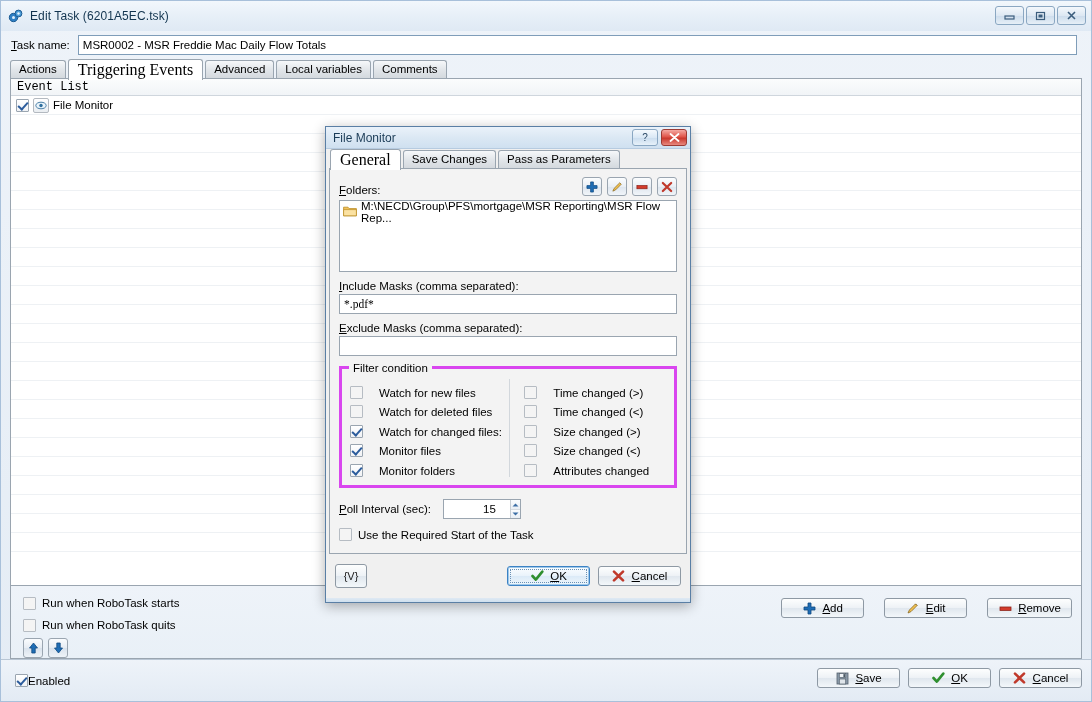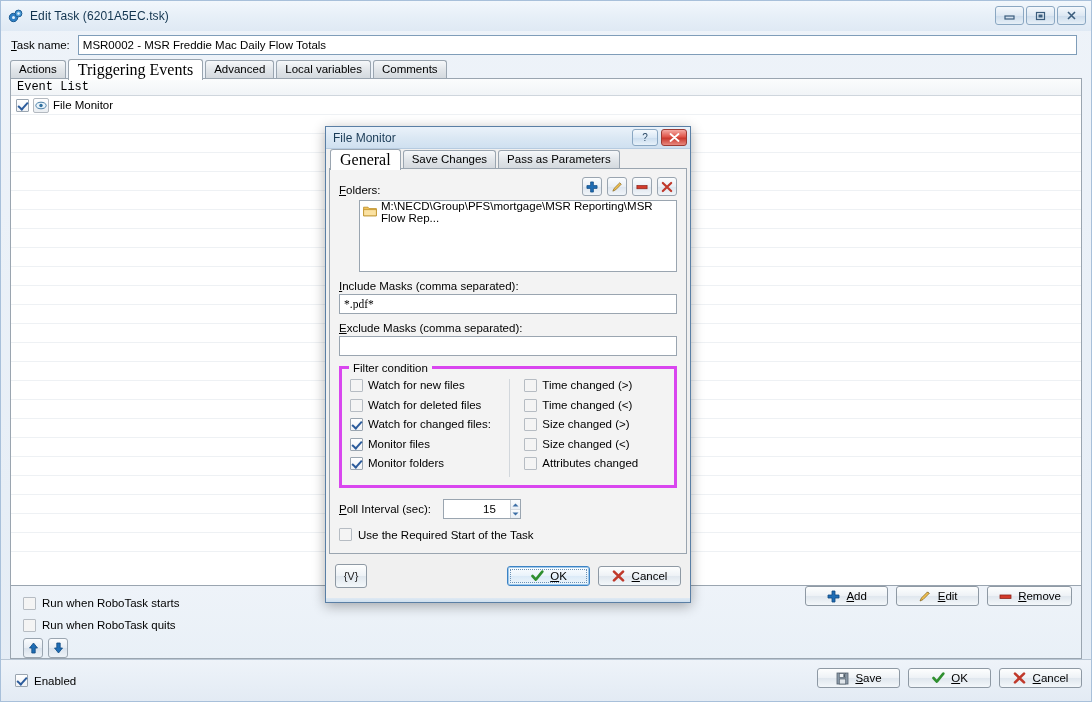--- a/index.html
+++ b/index.html
@@ -157,43 +157,43 @@
   #move-btns { display: flex; gap: 5px; margin-top: 2px; }
   .sq-btn {
     width: 20px; height: 20px;
     border: 1px solid #9aa5b0; border-radius: 3px;
     background: linear-gradient(180deg,#fafcfe 0%,#e6ecf3 50%,#d9e2ec 51%,#eef3f8 100%);
     display: flex; align-items: center; justify-content: center;
   }
 
   
   #list-actions {
-    position: absolute; right: 9px; bottom: 52px;
-    display: flex; gap: 8px;
+    position: absolute; right: 9px; bottom: 40px;
+    display: flex; gap: 20px;
   }
   .btn {
     height: 20px; min-width: 83px;
     border: 1px solid #8e99a4; border-radius: 3px;
     background: linear-gradient(180deg,#fdfefe 0%,#eef2f6 48%,#e0e7ee 52%,#f3f7fa 100%);
     display: flex; align-items: center; justify-content: center;
     gap: 6px; font-size: 11.5px; padding: 0 10px;
     color: #000; cursor: default;
   }
   .btn .ico { width: 14px; height: 14px; display:flex; align-items:center;justify-content:center; flex:0 0 14px;}
 
   
   #bottom-bar {
     flex: 0 0 42px; height: 42px;
     border-top: 1px solid #b9c6d4;
     background: linear-gradient(180deg,#eef3f9 0%, #e3ebf4 100%);
     display: flex; align-items: center;
     padding: 0 9px 0 14px;
     position: relative;
   }
-  #bottom-bar .enabled-wrap { display: flex; align-items: center; gap: 6px; font-size: 11.5px;}
+  #bottom-bar .enabled-wrap { display: flex; align-items: center; font-size: 11.5px;}
   #bottom-buttons { position: absolute; right: 9px; top: 8px; display: flex; gap: 8px; }
 
   
   #dialog {
     position: absolute;
     left: 325px; top: 126px;
     width: 366px; height: 477px;
     background: #f0f0f0;
     border: 1px solid #5a7fa5;
     box-shadow: 0 3px 12px rgba(0,0,0,.32);
@@ -248,21 +248,20 @@
   .tb-btn {
     width: 20px; height: 19px;
     border: 1px solid #9aa5b0; border-radius: 3px;
     background: linear-gradient(180deg,#fbfdfe 0%,#eaeff5 50%,#dde5ee 51%,#f1f5f9 100%);
     display: flex; align-items: center; justify-content: center;
   }
   #folders-list {
     height: 72px; margin-top: 2px;
     border: 1px solid #9aa5b0; background: #fff;
     padding: 3px 3px;
-    margin-left: 20px;
   }
   .folder-item { display: flex; align-items: center; gap: 4px; font-size: 11.5px; height: 16px; }
   .txt-input {
     height: 20px; width: 100%;
     border: 1px solid #9aa5b0; background: #fff;
     font-family: Liberation Serif, serif; font-size: 11.5px;
     padding: 1px 4px; color: #000; outline: none;
   }
   .spacer-8 { height: 8px; }
 
@@ -276,21 +275,21 @@
   }
   #filter-legend {
     position: absolute; top: -7px; left: 7px;
     background: #f3f3f3; padding: 0 4px;
     font-size: 11.5px;
   }
   #filter-cols { display: flex; height: 100%; }
   .fcol { display: flex; flex-direction: column; gap: 0px; }
   .fcol.left { width: 163px; }
   .fcol.right { width: 160px; padding-left: 14px; border-left: 1px solid #d2d7dc; }
-  .f-row { display: flex; align-items: flex-start; gap: 5px; height: 20px; font-size: 11.5px;}
+  .f-row { display: flex; align-items: flex-end; gap: 16px; height: 20px; font-size: 11.5px;}
 
   #poll-row { display: flex; align-items: center; gap: 12px; margin-top: 11px; }
   #poll-spin {
     display: flex; align-items: stretch;
     border: 1px solid #9aa5b0; background: #fff; height: 20px; width: 78px; padding-left: 35px;
   }
   #poll-spin input {
     border: none; outline: none; width: 100%;
     font-family: "Liberation Sans", sans-serif; font-size: 11.5px;
     padding: 0 4px; color: #000; background: transparent;

